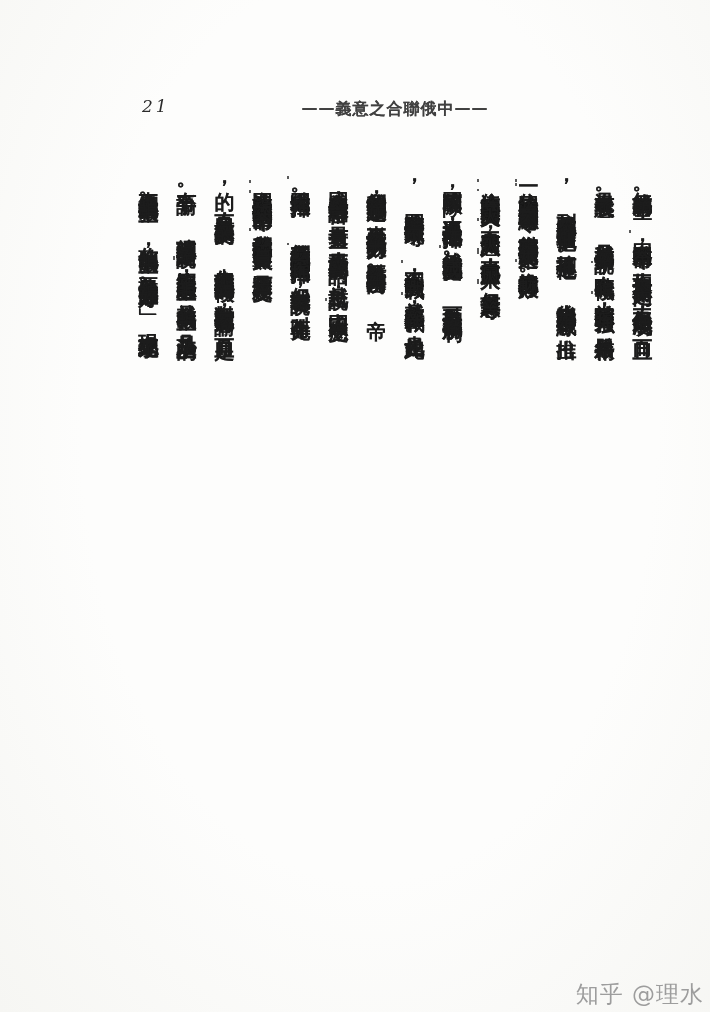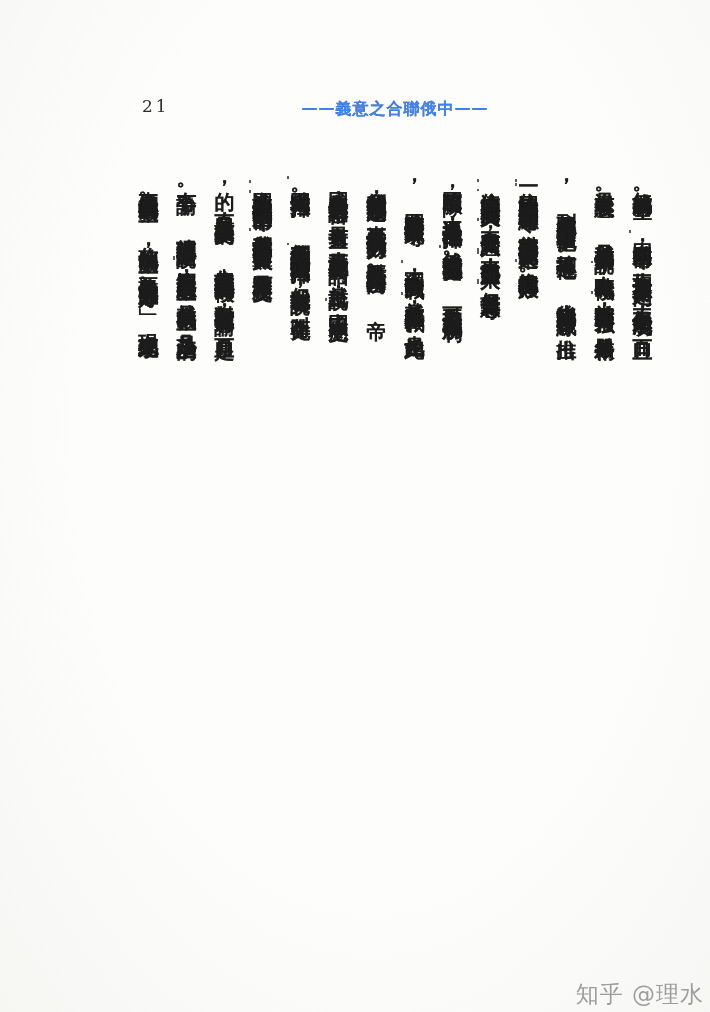--- a/index.html
+++ b/index.html
@@ -5,25 +5,25 @@
   html,body{margin:0;padding:0;}
   body{
     width:710px;height:1012px;
     background:radial-gradient(ellipse at 52% 42%, #fdfdfc 55%, #f6f6f3 100%);
     position:relative;overflow:hidden;
     font-family:"DejaVu Serif","Liberation Serif",serif;
     color:#1c1c1c;
   }
   .page-number{
     position:absolute;left:142px;top:96px;
-    font-size:17px;letter-spacing:3px;color:#2b2b2b;
+    font-size:17px;letter-spacing:3px;color:#2b2b2b;font-style:italic;
   }
   .running-head{
     position:absolute;top:99px;left:80px;width:630px;
-    text-align:center;font-size:16px;letter-spacing:1px;color:#3b82f6;
+    text-align:center;font-size:16px;letter-spacing:1px;color:#404040;
     font-weight:700;
     text-shadow:0 0 .5px rgba(0,0,0,.55);
   }
   .text-body{
     position:absolute;top:176px;right:57px;height:778px;
     writing-mode:vertical-rl;-webkit-writing-mode:vertical-rl;
     font-size:20px;line-height:1;letter-spacing:1.4px;
     font-weight:700;
     text-shadow:0 0 .6px rgba(10,10,10,.65);
   }

